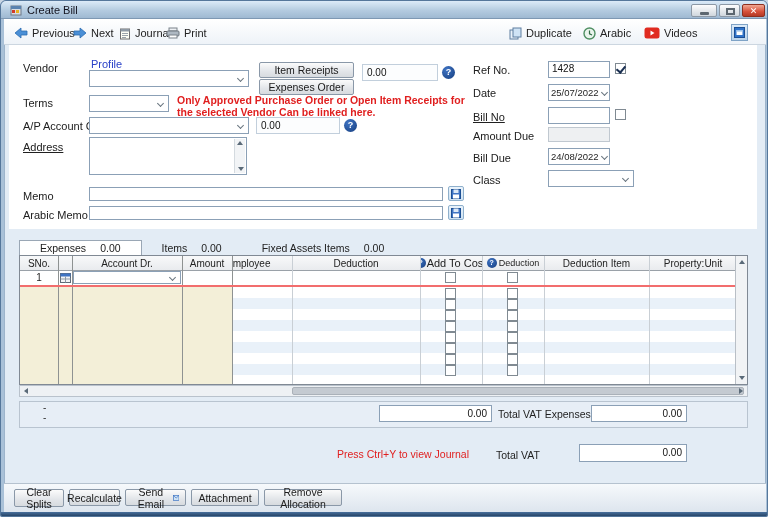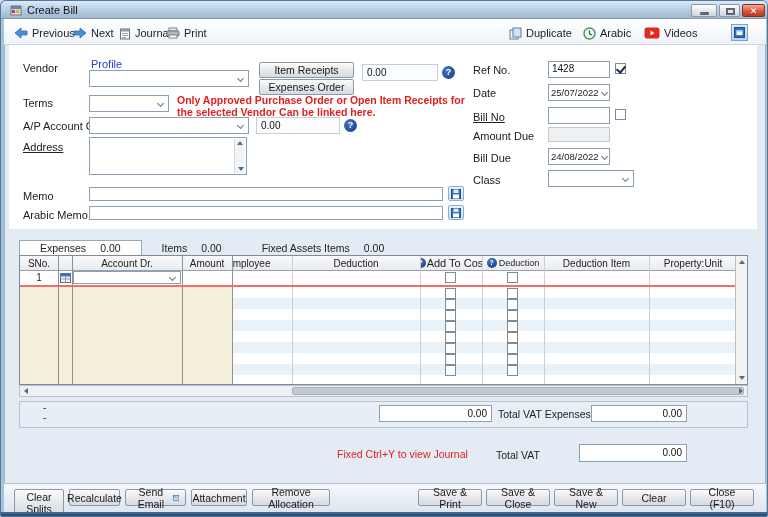--- a/index.html
+++ b/index.html
@@ -353,40 +353,33 @@
       </div>
   </div>
 
   <div class="abs totals-panel"></div>
   <div class="abs" style="left:42px;top:401px;font-size:10px;color:#333;">-</div>
   <div class="abs" style="left:42px;top:411px;font-size:10px;color:#333;">-</div>
   <div class="abs amtbox" style="left:378px;top:404px;width:113px;height:17px;">0.00</div>
   <div class="abs" style="left:497px;top:407px;font-size:10.5px;">Total VAT Expenses</div>
   <div class="abs amtbox" style="left:590px;top:404px;width:96px;height:17px;">0.00</div>
 
-  <div class="abs hint" style="left:336px;top:447px;">Fixed Ctrl+Y to view Journal</div>
+  <div class="abs hint" style="left:336px;top:447px;">Press Ctrl+Y to view Journal</div>
   <div class="abs" style="left:495px;top:448px;font-size:10.5px;">Total VAT</div>
   <div class="abs amtbox" style="left:578px;top:443px;width:108px;height:18px;">0.00</div>
 
   <div class="abs footer-bg"></div>
   <div class="abs" style="left:13px;top:488px;display:flex;gap:5px;">
-    <button class="btn" style="width:50px;height:27px;">Clear Splits</button>
+    <button class="btn" style="width:50px;height:18px;">Clear Splits</button>
     <button class="btn" style="width:51px;height:17px;">Recalculate</button>
     <button class="btn" style="width:61px;height:17px;gap:3px;">
       <span>Send Email</span>
       <svg width="9" height="8" viewBox="0 0 9 8">
         <rect x="0.5" y="0.5" width="8" height="7" fill="#cfe3f5" stroke="#3f74c4"></rect>
         <path d="M0.5 0.5 L4.5 4 L8.5 0.5" fill="none" stroke="#3f74c4"></path>
       </svg>
     </button>
-    <button class="btn" style="width:56px;height:17px;">Attachment</button>
+    <button class="btn" style="width:68px;height:17px;">Attachment</button>
     <button class="btn" style="width:78px;height:17px;">Remove Allocation</button>
-  </div>
-  <div class="abs" style="left:417px;top:488px;display:flex;gap:4px;">
-    <button class="btn" style="width:64px;height:17px;">Save &amp; Print</button>
-    <button class="btn" style="width:64px;height:17px;">Save &amp; Close</button>
-    <button class="btn" style="width:64px;height:17px;">Save &amp; New</button>
-    <button class="btn" style="width:64px;height:17px;">Clear</button>
-    <button class="btn" style="width:64px;height:17px;">Close (F10)</button>
   </div>
 
   <div class="abs bottom-strip"></div>
 </div>
 
 </body></html>

